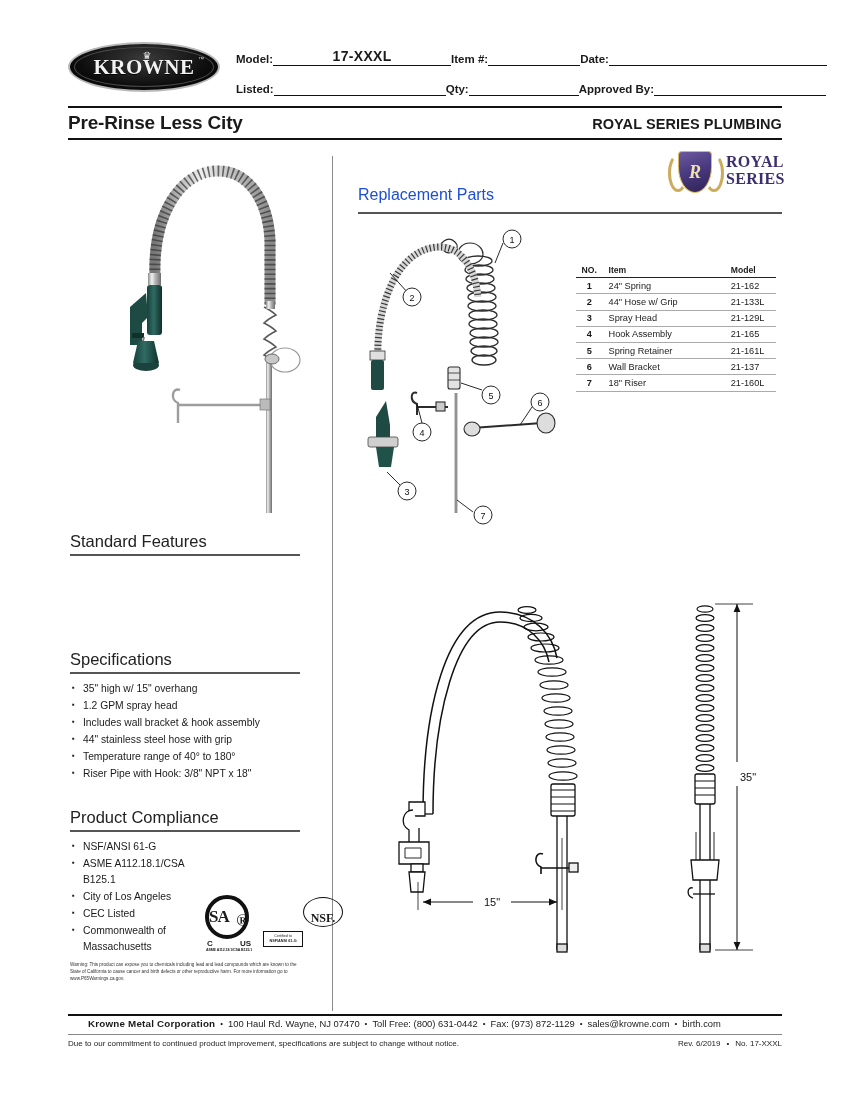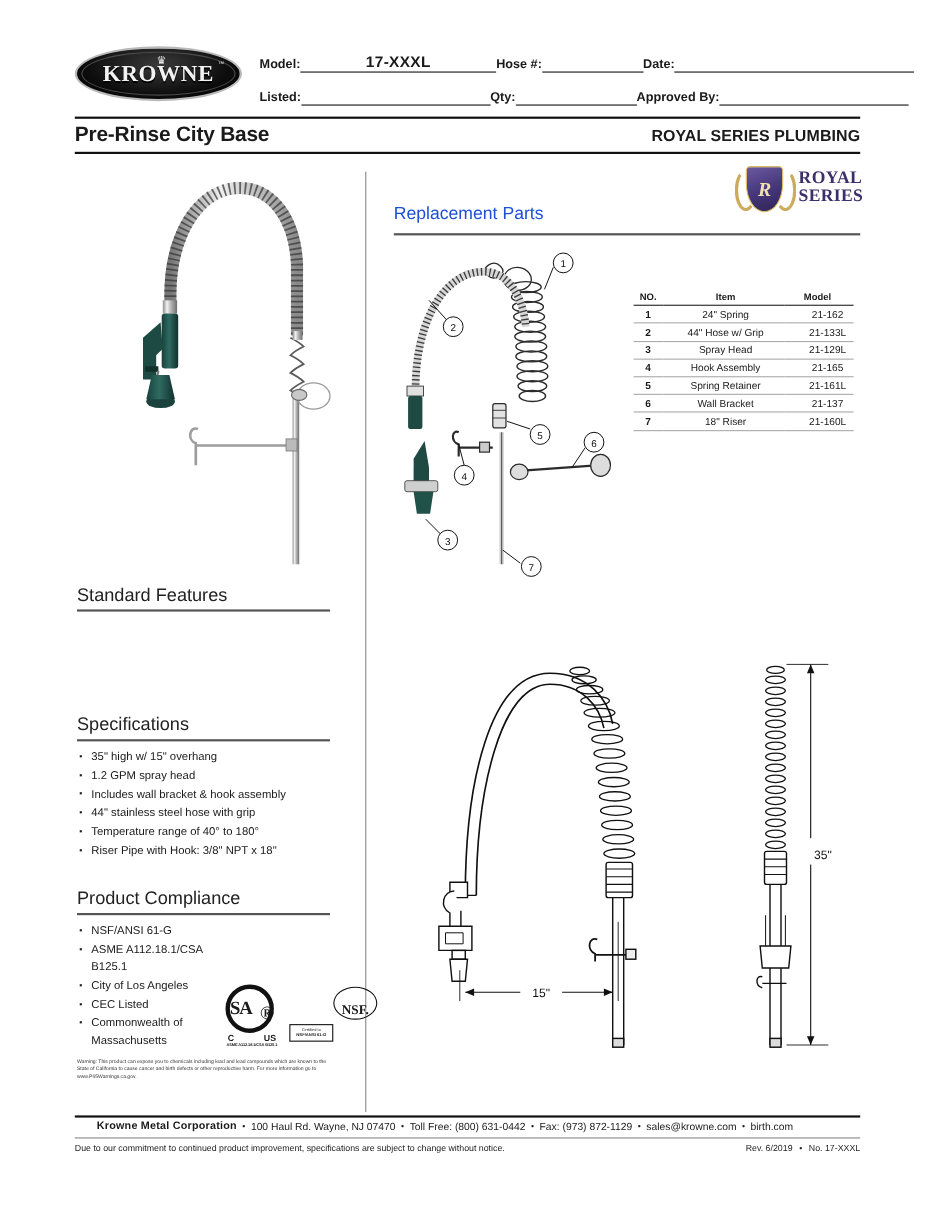--- a/index.html
+++ b/index.html
@@ -74,21 +74,21 @@
   
   .vdiv { position: absolute; left: 332px; top: 156px; width: 1px; height: 855px; background: #8a8a8a; }
 
   
   .rp-head { position: absolute; left: 358px; top: 186px; font-size: 16px; color: #1d4ed8; }
   .rp-rule { position: absolute; left: 358px; top: 212px; width: 424px; height: 1.5px; background: #555; }
 
   
   .ptable { position: absolute; left: 576px; top: 262px; width: 200px; font-size: 9.2px; }
   .ptable table { border-collapse: collapse; width: 100%; }
-  .ptable th, .ptable td { padding: 2.6px 2px; text-align: center; }
+  .ptable th, .ptable td { padding: 2.6px 2px; text-align: left; }
   .ptable thead th { font-weight: bold; font-size: 8.6px; border-bottom: 1.4px solid #222; }
   .ptable tbody td { border-bottom: .8px solid #aaa; }
   .c-no { width: 26px; text-align: center !important; font-weight: bold; }
   .c-item { width: 108px; }
   .c-model { width: 62px; }
   .ptable thead .c-model { text-align: left; padding-left: 18px; }
   .ptable thead .c-item { padding-left: 6px; }
   .ptable tbody .c-item { padding-left: 6px; }
   .ptable tbody .c-model { padding-left: 18px; }
 
@@ -144,21 +144,21 @@
       <div class="logo-tm">™</div>
     </div>
 
     <div class="fields">
       <div class="frow">
         <span class="flabel">Model:</span>
         <span class="fline" style="width:178px">
           <span class="fval">17-XXXL</span>
         </span>
         <span class="sp"></span>
-        <span class="flabel">Hose #:</span>
+        <span class="flabel">Item #:</span>
         <span class="fline" style="width:92px">
           <span class="fval"></span>
         </span>
         <span class="sp"></span>
         <span class="flabel">Date:</span>
         <span class="fline" style="width:218px">
           <span class="fval"></span>
         </span>
       </div>
       <div class="frow">
@@ -176,21 +176,21 @@
         <span class="fline" style="width:172px">
           <span class="fval"></span>
         </span>
       </div>
     </div>
   </div>
 
   <div class="rule-thick" style="top:106px"></div>
 
   <div class="title-row">
-    <div class="main-title">Pre-Rinse City Base</div>
+    <div class="main-title">Pre-Rinse Less City</div>
     <div class="series-title">ROYAL SERIES PLUMBING</div>
   </div>
 
   <div class="rule-thick" style="top:138px"></div>
 
   <div class="royal">
     <div class="wreath-l"></div>
     <div class="wreath-r"></div>
     <div class="shield">
       <span>R</span>

